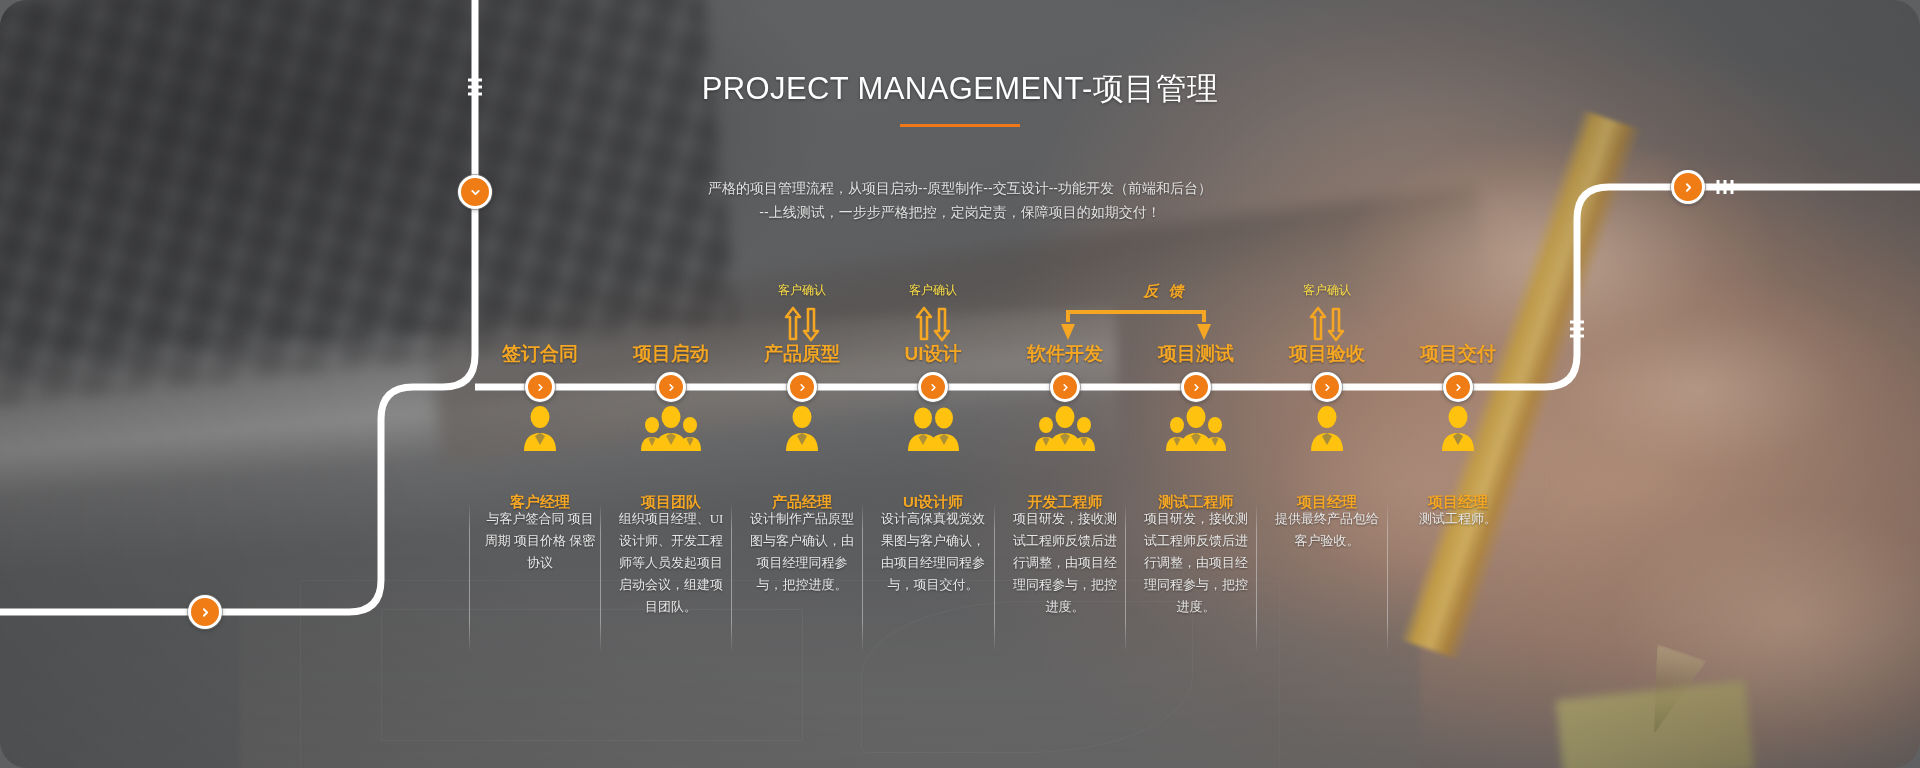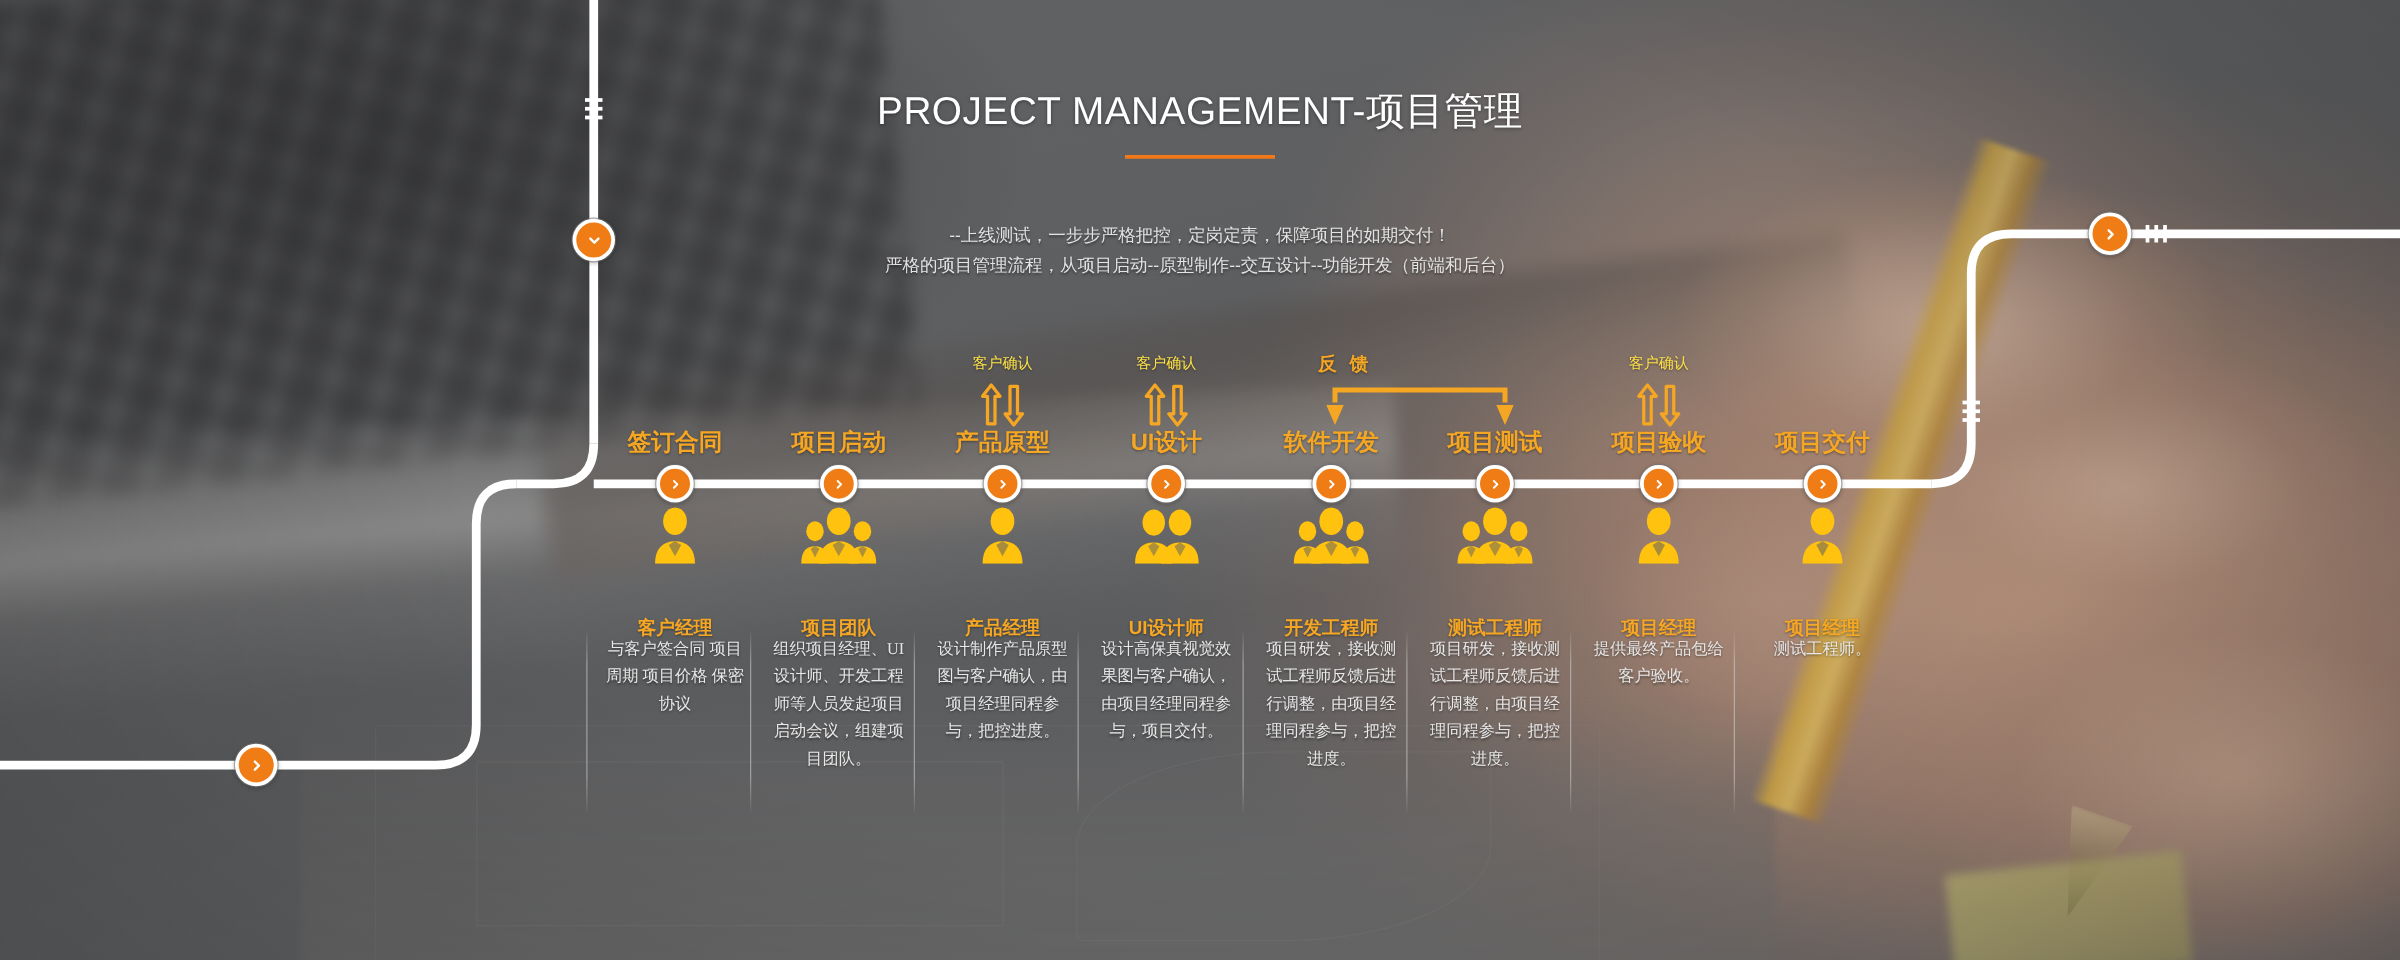--- a/index.html
+++ b/index.html
@@ -11,20 +11,21 @@
     overflow: hidden;
     background: #5f6062;
     font-family: "Liberation Sans", "DejaVu Sans", sans-serif;
   }
 
   #stage {
     position: relative;
     width: 1920px;
     height: 768px;
     overflow: hidden;
+    border-radius: 27px;
   }
 
   
   .bg-base {
     position: absolute; inset: 0;
     background:
       radial-gradient(ellipse 900px 520px at 1640px 470px, rgba(226,172,140,0.95) 0%, rgba(205,150,120,0.72) 34%, rgba(150,118,103,0.30) 62%, rgba(110,105,103,0.0) 80%),
       radial-gradient(ellipse 520px 380px at 1430px 250px, rgba(224,180,152,0.70) 0%, rgba(170,135,118,0.32) 55%, rgba(120,110,105,0) 80%),
       radial-gradient(ellipse 620px 300px at 300px 120px, rgba(40,40,42,0.80) 0%, rgba(62,62,64,0.45) 55%, rgba(95,96,98,0) 85%),
       linear-gradient(168deg, #6a6b6d 0%, #646567 30%, #5d5e60 55%, #636466 75%, #6c6d6f 100%);
@@ -228,22 +229,22 @@
   <div class="bg-pencil"></div>
   <div class="bg-pencil-tip"></div>
   <div class="bg-sticky"></div>
   <div class="bg-scrim"></div>
   <div class="bg-vignette"></div>
 
   <div class="header">
     <div class="page-title">PROJECT MANAGEMENT-项目管理</div>
     <div class="title-rule"></div>
     <div class="page-subtitle">
+      <div>严格的项目管理流程，从项目启动--原型制作--交互设计--功能开发（前端和后台）</div>
       <div>--上线测试，一步步严格把控，定岗定责，保障项目的如期交付！</div>
-      <div>严格的项目管理流程，从项目启动--原型制作--交互设计--功能开发（前端和后台）</div>
     </div>
   </div>
 
   <svg class="path-layer" viewBox="0 0 1920 768">
     <g fill="none" stroke="#ffffff" stroke-width="7" stroke-linecap="butt">
 
       <path d="M475,-10 L475,355 Q475,387 443,387 L1545,387" stroke="none"></path>
       <path d="M475,-10 L475,355"></path>
 
       <path d="M475,355 Q475,387 443,387 L413,387"></path>
@@ -284,21 +285,21 @@
     </span>
   </div>
   <div class="node big" style="left:1688px; top:187px;">
     <span>
       <svg width="13" height="13" viewBox="0 0 24 24" fill="none" stroke="#ffffff" stroke-width="3.4" stroke-linecap="round" stroke-linejoin="round">
           <polyline points="9 6 15 12 9 18"></polyline>
         </svg>
     </span>
   </div>
 
-  <div class="feedback-label" style="left:1076px;">反 馈</div>
+  <div class="feedback-label" style="left:1165px;font-style:italic;">反 馈</div>
   <svg style="position:absolute;left:1060px;top:308px;width:152px;height:40px;" viewBox="0 0 152 40">
     <g stroke="#f5a623" stroke-width="4" fill="none">
       <path d="M8,14 L8,4 L144,4 L144,14"></path>
     </g>
     <polygon points="8,32 1,16 15,16" fill="#f5a623"></polygon>
     <polygon points="144,32 137,16 151,16" fill="#f5a623"></polygon>
   </svg>
 
   <div class="timeline">
 

